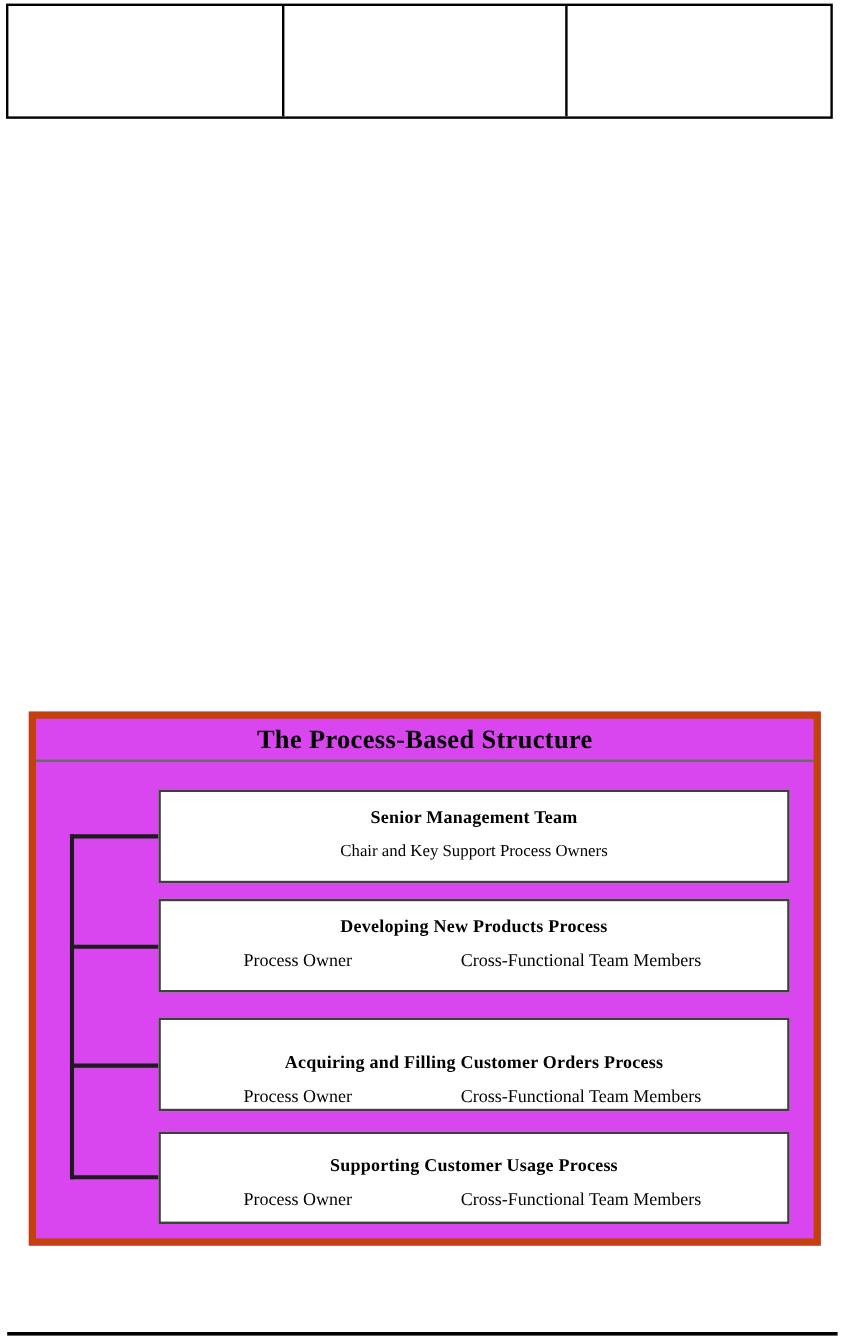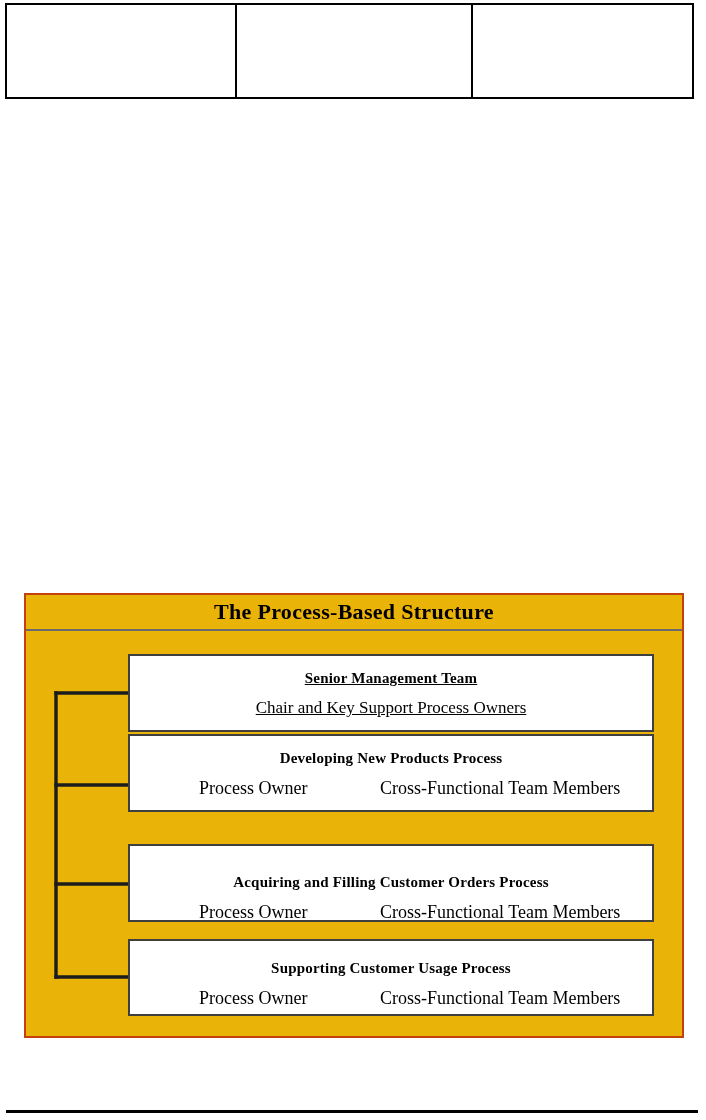--- a/index.html
+++ b/index.html
@@ -36,22 +36,22 @@
   #header-table .hcell.c2 { flex: 1 1 auto; }
 
   
   #figure {
     position: absolute;
     left: 24px;
     top: 593px;
     width: 660px;
     height: 445px;
     box-sizing: border-box;
-    border: 2px solid #c2410c;
-    background: #eab308;
+    border: 6px solid #c2410c;
+    background: #d946ef;
   }
   #figure-title-band {
     position: absolute;
     left: 0;
     top: 0;
     width: 100%;
     height: 36px;
     box-sizing: border-box;
     border-bottom: 2px solid #6a6a6a;
     display: flex;
@@ -86,45 +86,45 @@
   }
   .pbox .pbox-title {
     text-align: center;
     font-size: 15px;
     font-weight: bold;
     letter-spacing: 0.2px;
     white-space: nowrap;
   }
   .pbox .pbox-sub-center {
     text-align: center;
-    font-size: 17px;
+    font-size: 14px;
     white-space: nowrap;
   }
   .pbox .pbox-roles {
     position: relative;
     height: 18px;
-    font-size: 18px;
+    font-size: 15px;
     white-space: nowrap;
   }
   .pbox .role-owner {
     position: absolute;
     left: 69px;
     top: 0;
   }
   .pbox .role-team {
     position: absolute;
     left: 250px;
     top: 0;
   }
 
-  #box-0 { top: 59px; height: 78px; text-decoration: underline; }
+  #box-0 { top: 59px; height: 78px; }
   #box-0 .pbox-title { margin-top: 14px; }
   #box-0 .pbox-sub-center { margin-top: 11px; }
 
-  #box-1 { top: 139px; height: 78px; }
+  #box-1 { top: 150px; height: 78px; }
   #box-1 .pbox-title { margin-top: 14px; }
   #box-1 .pbox-roles { margin-top: 11px; }
 
   #box-2 { top: 249px; height: 78px; }
   #box-2 .pbox-title { margin-top: 28px; }
   #box-2 .pbox-roles { margin-top: 11px; }
 
   #box-3 { top: 344px; height: 77px; }
   #box-3 .pbox-title { margin-top: 19px; }
   #box-3 .pbox-roles { margin-top: 11px; }

